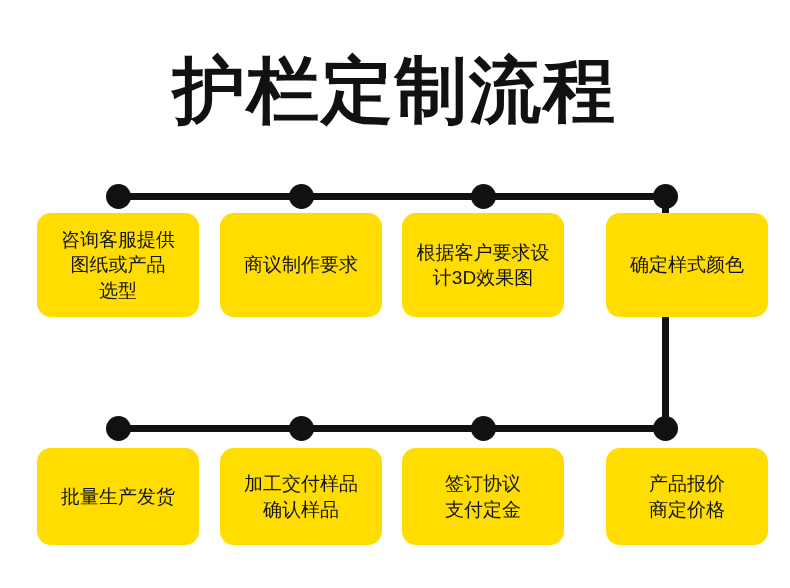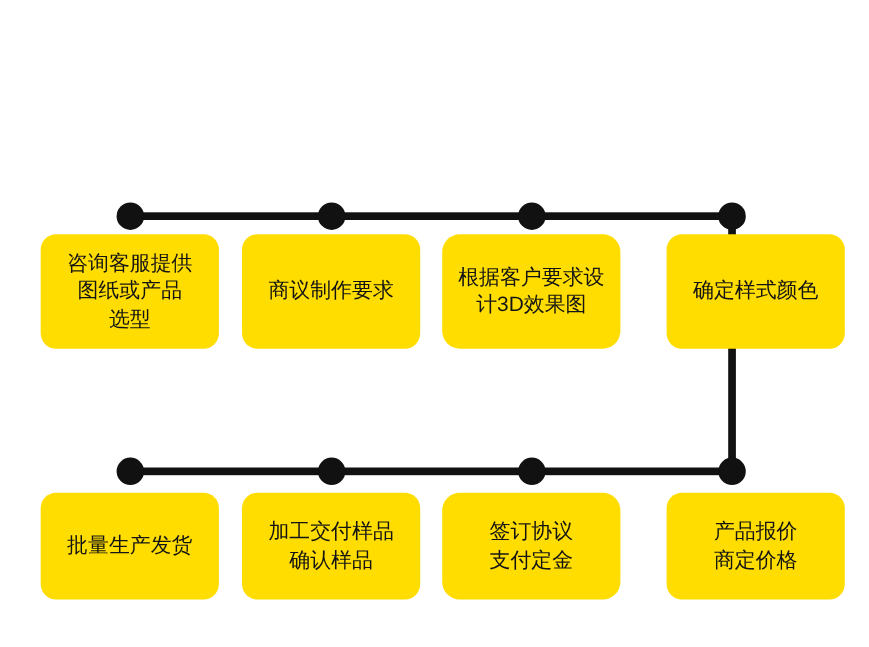--- a/index.html
+++ b/index.html
@@ -102,28 +102,29 @@
     color: #141414;
     font-weight: normal;
     white-space: pre-line;
   }
 
   .row-top .node { top: 213px; height: 104px; }
   .row-bot .node { top: 448px; height: 97px; }
 
   .col-1 { left: 37px; }
   .col-2 { left: 220px; text-align: center; }
-  .col-3 { left: 402px; border-radius: 16px; }
+  .col-3 { left: 402px; }
   .col-4 { left: 584px; margin-left: 22px; }
 </style>
 </head>
 <body>
 
 <div id="canvas">
 
+  <div class="title">护栏定制流程</div>
 
   <div class="connectors">
 
     <div class="hline row-top"></div>
 
     <div class="hline row-bot"></div>
 
     <div class="vline"></div>
 
     <div class="dot" style="left:118px; top:196px;"></div>

